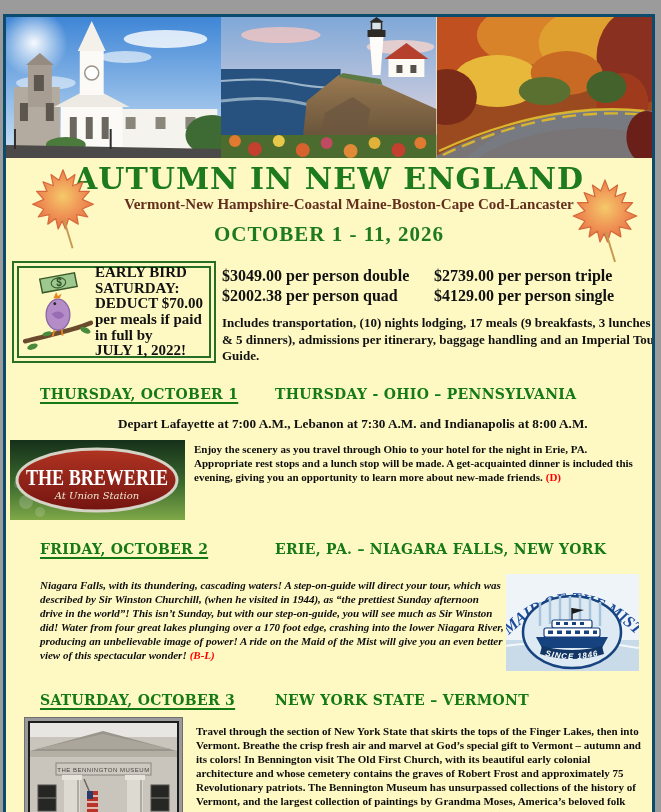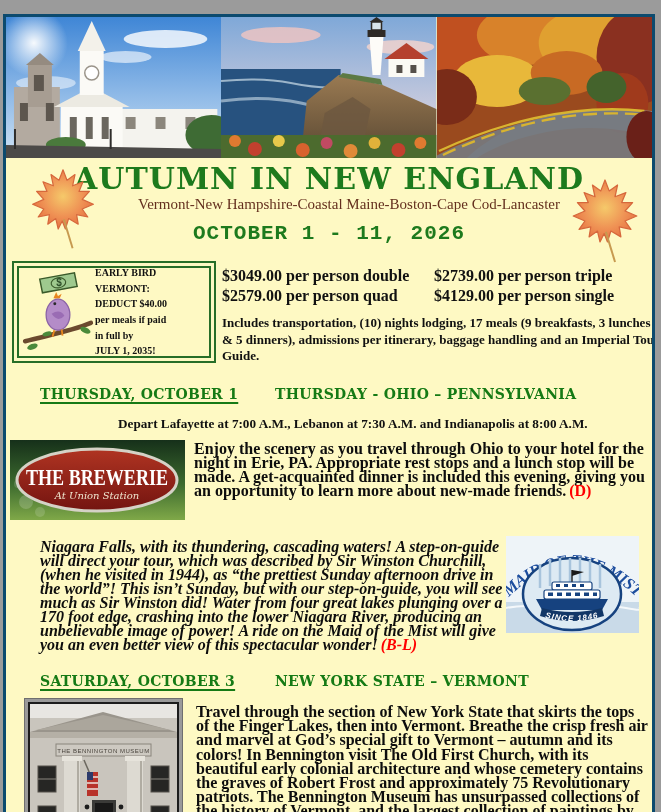--- a/index.html
+++ b/index.html
@@ -18,45 +18,45 @@
 
   
   .masthead{position:relative; text-align:center; height:94px;}
   .title{
     margin-top:5px;
     font-family:"DejaVu Serif", serif;
     font-weight:bold; font-size:30px; line-height:32px;
     color:#1d7a1d; letter-spacing:1px;
   }
   .subtitle{
-    font-weight:normal; font-size:15px; line-height:18px;
+    font-weight:bold; font-size:15px; line-height:18px;
     color:#64301e;
     margin-left:40px;
   }
   .dates{
     margin-top:9px;
-    font-family:Liberation Mono, monospace;
+    font-family:Liberation Serif, serif;
     font-weight:bold; font-size:21px; line-height:24px;
     color:#1d7a1d; letter-spacing:1px;
   }
   .leaf{position:absolute; pointer-events:none;}
   .leaf-left{left:17px; top:2px; width:80px; height:88px;}
   .leaf-right{right:4px; top:12px; width:86px; height:92px;}
 
   
   .info-row{display:flex; margin-top:4px; align-items:flex-start;}
   .discount-box{
     margin-left:6px; width:186px; height:84px;
     border:7px double #276e27;
     display:flex; align-items:center; padding:2px;
     flex:0 0 auto;
   }
   .bird-art{width:74px; height:84px; flex:0 0 auto;}
   .discount-text{
-    font-weight:bold; font-size:10px; line-height:15.6px;
+    font-weight:bold; font-size:15px; line-height:15.6px;
     width:112px;
   }
   .pricing{margin-left:6px; padding-top:5px;}
   .price-grid{
     display:grid; grid-template-columns:212px auto;
     font-weight:bold; font-size:16px; line-height:20px;
   }
   .includes{
     margin:9px 0 0 0; width:442px;
     font-weight:bold; font-size:13px; line-height:16.5px;
@@ -73,21 +73,21 @@
   .day-route{position:absolute; left:269px; top:0;}
   .depart{
     margin:13px 0 0 112px;
     font-weight:bold; font-size:13.2px; line-height:15px;
   }
   .day-row{display:flex; align-items:flex-start;}
   .row-thu{margin-top:9px;}
   .row-fri{margin-top:16px;font-style:italic;}
   .row-sat{margin-top:9px;}
   .body-text{
-    margin:0; font-weight:bold; font-size:16px; line-height:14.1px;
+    margin:0; font-weight:bold; font-size:11px; line-height:14.1px;
     color:#0d0d0d;
   }
   .meal-code{color:#ff0000; font-weight:bold; margin-left:3px;}
   .thu-body{margin-left:9px; width:452px; padding-top:2px;}
   .fri-body{margin-left:34px; width:464px; padding-top:4px;}
   .sat-body{margin-left:14px; width:452px; padding-top:6px;}
 
   .brewerie-img{margin-left:4px; width:175px; height:80px; flex:0 0 auto;}
   .maid-img{margin-left:2px; width:133px; height:97px; flex:0 0 auto;}
   .benn-wrap{
@@ -251,33 +251,33 @@
         <polygon points="35,31 41,31 38,24" fill="#e8871e"></polygon>
         <polygon points="36,31 42,31 44,26" fill="#e8871e"></polygon>
         <ellipse cx="40" cy="49" rx="13" ry="17" fill="#b48cc8" stroke="#8a62a6" stroke-width="1.4"></ellipse>
         <path d="M33,48 q9,-6 14,2 q-7,8 -14,-2" fill="#9a6cb4"></path>
         <circle cx="36.5" cy="37" r="1.6" fill="#2a2a2a"></circle>
         <line x1="36" y1="66" x2="34" y2="73" stroke="#e8871e" stroke-width="2"></line>
         <line x1="44" y1="65" x2="45" y2="72" stroke="#e8871e" stroke-width="2"></line>
       </svg>
       <div class="discount-text">
         <div>EARLY BIRD</div>
-        <div>VERMONT:</div>
-        <div>DEDUCT $40.00</div>
+        <div>SATURDAY:</div>
+        <div>DEDUCT $70.00</div>
         <div>per meals if paid</div>
         <div>in full  by</div>
-        <div>JULY 1, 2035!</div>
+        <div>JULY 1, 2022!</div>
       </div>
     </div>
 
     <div class="pricing">
       <div class="price-grid">
         <span>$3049.00 per person double</span>
         <span>$2739.00 per person triple</span>
-        <span>$2579.00 per person quad</span>
+        <span>$2002.38 per person quad</span>
         <span>$4129.00 per person single</span>
       </div>
       <p class="includes">Includes transportation, (10) nights lodging, 17 meals (9 breakfasts, 3 lunches &amp; 5 dinners), admissions per itinerary, baggage handling and an Imperial Tour Guide.</p>
     </div>
   </div>
 
   <section>
     <div class="day-header">
       <span class="day-name">THURSDAY, OCTOBER 1</span>
       <span class="day-route">THURSDAY - OHIO – PENNSYLVANIA</span>
@@ -302,20 +302,24 @@
         <circle cx="8" cy="44" r="4" fill="#ffffff" opacity=".15"></circle>
         <ellipse cx="87" cy="40" rx="80" ry="31" fill="url(#brewoval)" stroke="#d5d2c6" stroke-width="3"></ellipse>
         <text x="87" y="45" text-anchor="middle" font-family="Liberation Serif, serif" font-weight="bold" font-size="23" fill="#ffffff" textLength="142" lengthAdjust="spacingAndGlyphs">THE BREWERIE</text>
         <text x="87" y="59" text-anchor="middle" font-family="DejaVu Serif, serif" font-style="italic" font-size="10" fill="#efe6cf">At Union Station</text>
       </svg>
       <p class="body-text thu-body"><span>Enjoy the scenery as you travel through Ohio to your hotel for the night in Erie, PA.  Appropriate rest stops and a lunch stop will be made.  A get-acquainted dinner is included this evening, giving you an opportunity to learn more about new-made friends.</span><span class="meal-code">(D)</span></p>
     </div>
   </section>
 
   <section>
+    <div class="day-header">
+      <span class="day-name">FRIDAY, OCTOBER 2</span>
+      <span class="day-route">ERIE, PA. – NIAGARA FALLS, NEW YORK</span>
+    </div>
     <div class="day-row row-fri">
       <p class="body-text fri-body"><span>Niagara Falls, with its thundering, cascading waters!  A step-on-guide will direct your tour, which was described by Sir Winston Churchill, (when he visited in 1944), as “the prettiest Sunday afternoon drive in the world”!  This isn’t Sunday, but with our step-on-guide, you will see much as Sir Winston did!  Water from four great lakes plunging over a 170 foot edge, crashing into the lower Niagara River, producing an unbelievable image of power!  A ride on the Maid of the Mist will give you an even better view of this spectacular wonder!</span><span class="meal-code">(B-L)</span></p>
       <svg class="maid-img" viewBox="0 0 133 97">
         <rect width="133" height="70" fill="#eef4f8"></rect>
         <rect y="66" width="133" height="31" fill="#c9dae8"></rect>
         <path d="M0,72 Q20,68 40,72 T80,72 T120,72 T133,71" stroke="#ffffff" stroke-width="2" fill="none" opacity=".8"></path>
         <defs>
           <path id="maidarc" d="M 6,58 Q 66,2 127,58"></path>
           <path id="sincearc" d="M 34,80 Q 66,90 98,80"></path>
         </defs>

